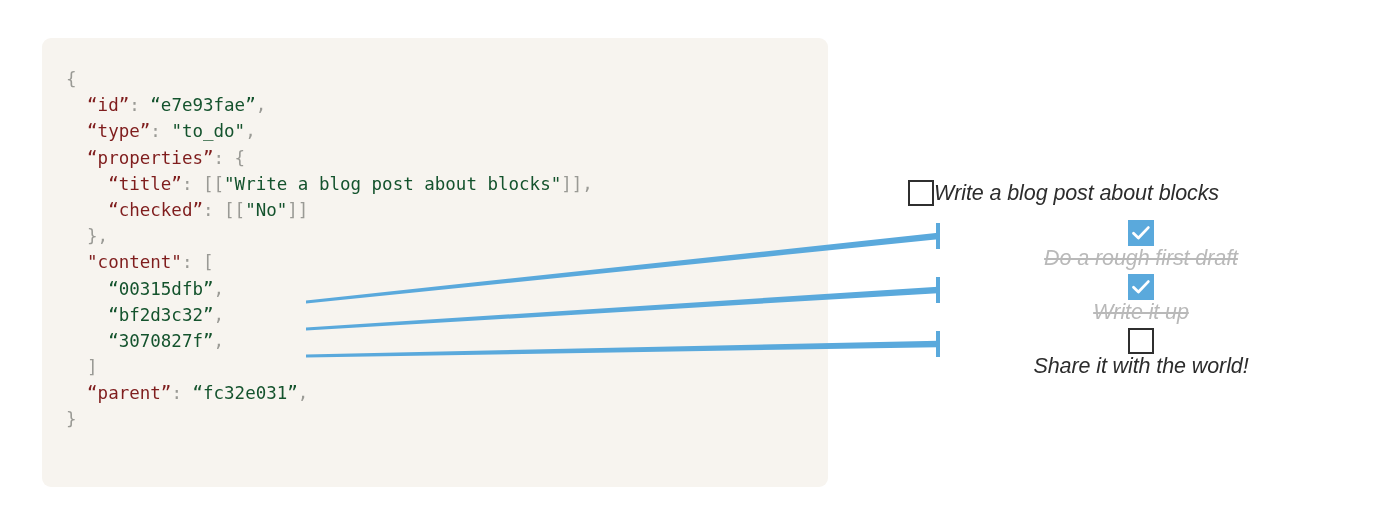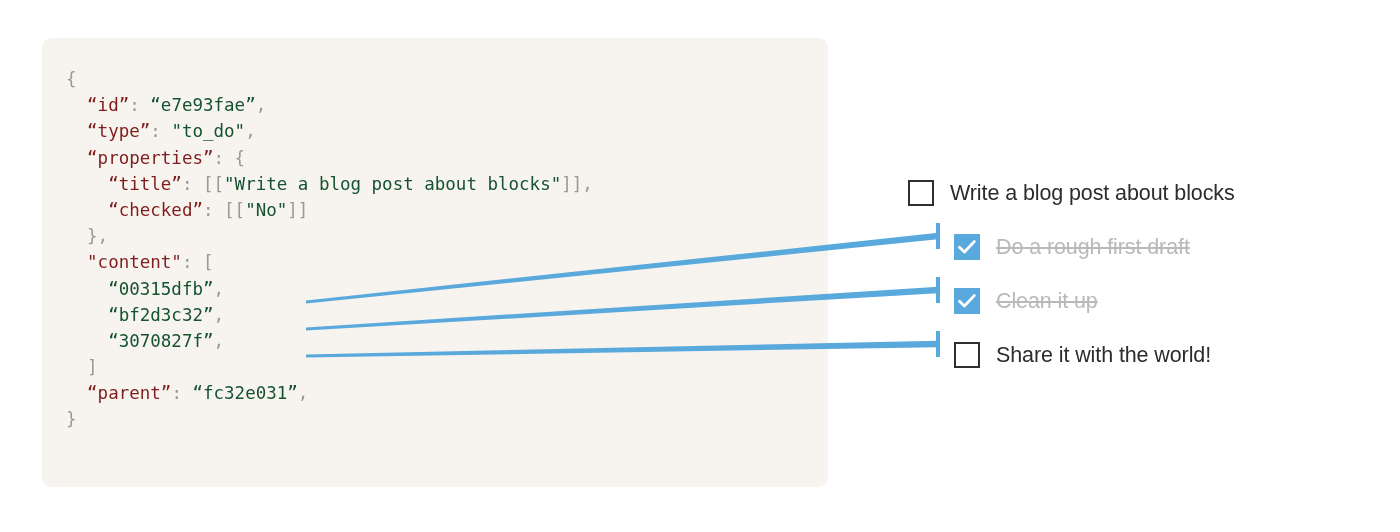--- a/index.html
+++ b/index.html
@@ -56,21 +56,21 @@
     left: 908px;
     top: 166px;
     width: 420px;
   }
   .todo-row {
     position: relative;
     height: 54px;
     display: flex;
     align-items: center;
   }
-  .todo-row.indent { padding-left: 46px; }
+  .todo-row.indent { padding-left: 46px; flex-direction: column; }
 
   .cbox {
     width: 26px;
     height: 26px;
     box-sizing: border-box;
     flex: 0 0 auto;
     position: relative;
   }
   .cbox.empty {
     border: 2.4px solid #2f2f2f;
@@ -80,25 +80,26 @@
     background: #5aa9dc;
     border: none;
   }
   .cbox.checked svg {
     position: absolute;
     left: 3px;
     top: 4px;
   }
 
   .todo-label {
-    margin-left: 16px;
+    margin-left: 0;
     font-size: 21.5px;
     color: #2c2c2c;
     letter-spacing: -0.1px;
     white-space: nowrap;
+    font-style: italic;
   }
   .todo-label.done {
     color: #b9b9b9;
     text-decoration: line-through;
     text-decoration-thickness: 1.6px;
   }
 </style>
 </head>
 <body>
 
@@ -127,19 +128,19 @@
         </svg>
       </div>
       <div class="todo-label done">Do a rough first draft</div>
     </div>
     <div class="todo-row indent">
       <div class="cbox checked" style="background: rgb(90, 169, 220);">
         <svg width="20" height="18" viewBox="0 0 20 18">
           <path d="M2.5 9.2 L7.4 14 L17.3 3.6" fill="none" stroke="#ffffff" stroke-width="2.8" stroke-linecap="round" stroke-linejoin="round"></path>
         </svg>
       </div>
-      <div class="todo-label done">Clean it up</div>
+      <div class="todo-label done">Write it up</div>
     </div>
     <div class="todo-row indent">
       <div class="cbox empty"></div>
       <div class="todo-label">Share it with the world!</div>
     </div>
   </div>
 
 </body></html>

